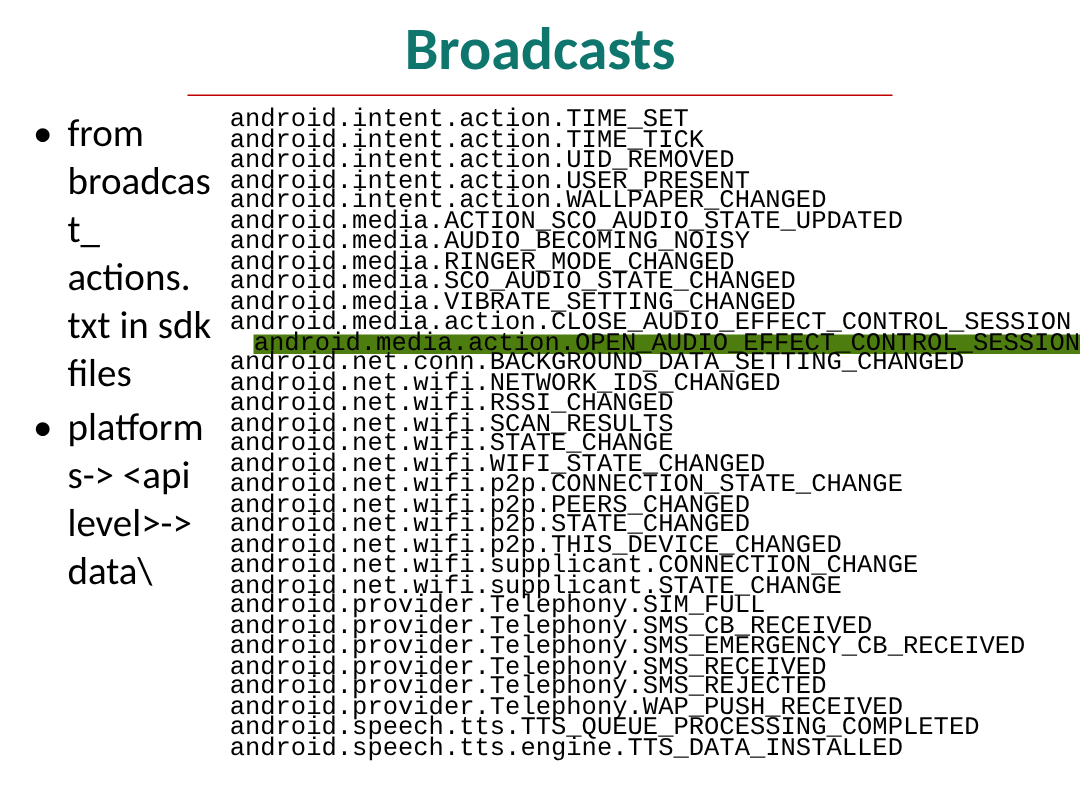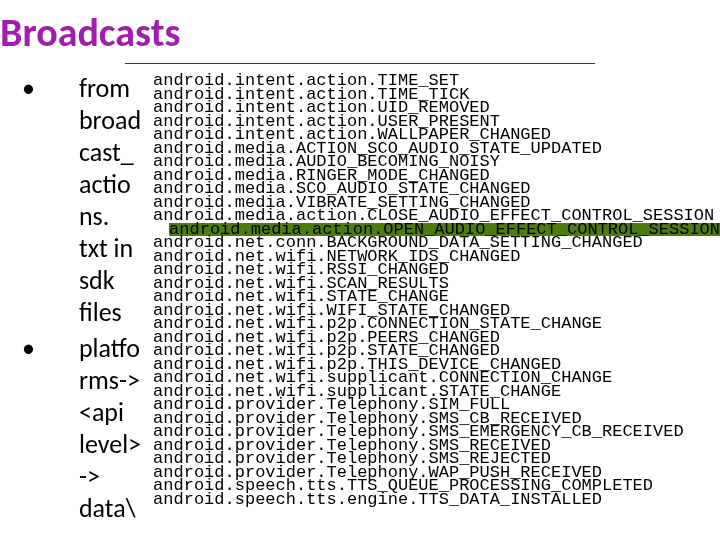--- a/index.html
+++ b/index.html
@@ -5,22 +5,23 @@
   * { margin: 0; padding: 0; box-sizing: border-box; }
   body {
     width: 720px;
     height: 540px;
     background: #fff;
     font-family: Calibri, Arial, sans-serif;
     position: relative;
     overflow: hidden;
   }
   .title {
+    text-align: center;
     font-size: 40px;
-    color: #a21caf;
+    color: #0f766e;
     padding-top: 8px;
     padding-bottom: 6px;
   }
   .title-underline {
     width: 470px;
     height: 1px;
     background: #c00000;
     margin: 0 auto 8px auto;
   }
   .content {
@@ -42,21 +43,20 @@
     line-height: 32px;
     color: #000;
     margin-right: 10px;
     margin-left: 4px;
   }
   .bullet-text {
     font-size: 26px;
     line-height: 32px;
     color: #000;
     word-break: break-word;
-    margin-left: 34px;
   }
   .code-panel {
     flex: 1;
     font-family: "Courier New", monospace;
     font-size: 17px;
     line-height: 13.5px;
     color: #000;
     white-space: pre;
     padding-top: 2px;
   }

